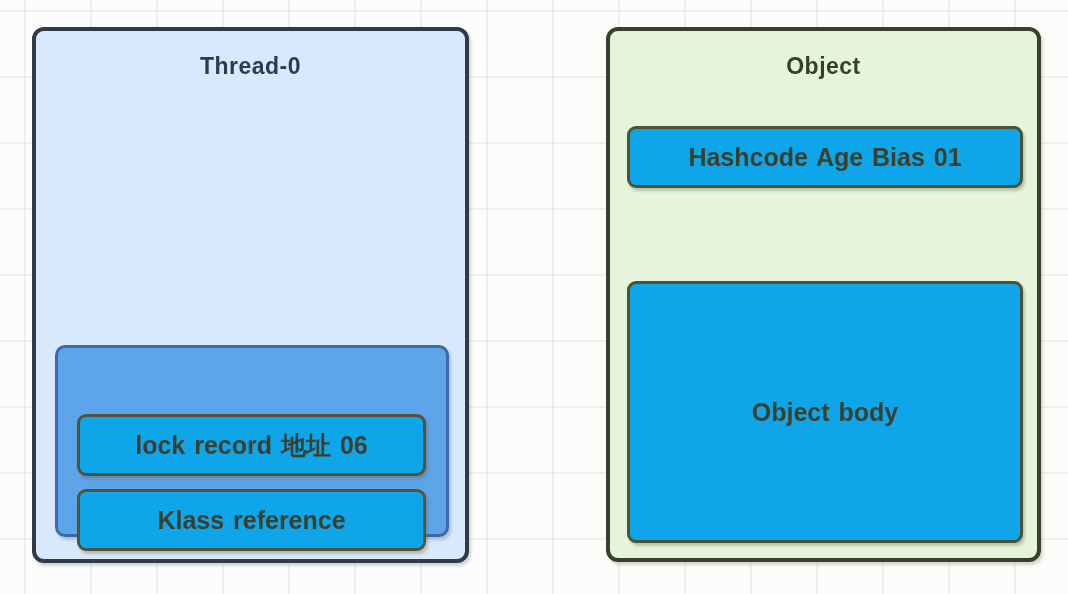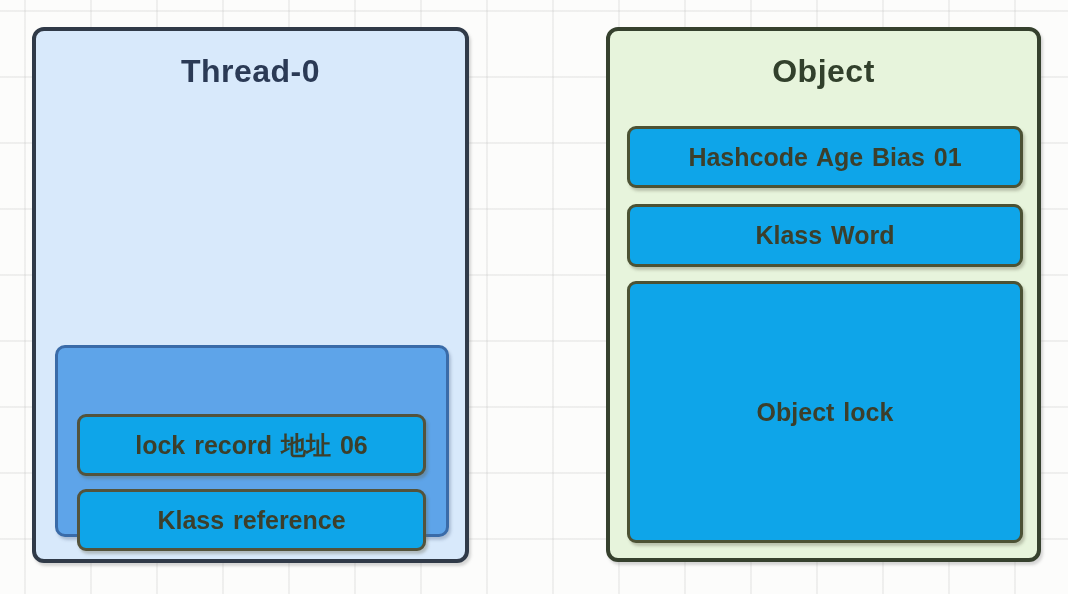--- a/index.html
+++ b/index.html
@@ -40,21 +40,21 @@
     width: 435px; height: 535px;
     background: #e7f4dc;
     border: 4px solid #36412e;
   }
   .node-title {
     position: absolute;
     left: 0; right: 0;
     top: 22px;
     text-align: center;
     font-weight: bold;
-    font-size: 32px;
+    font-size: 23px;
     letter-spacing: 0.5px;
   }
   .thread-title { color: #2b3a55; }
   .object-title { color: #32402c; }
 
   .lock-record {
     position: absolute;
     box-sizing: border-box;
     left: 19px; top: 314px;
     width: 394px; height: 192px;
@@ -109,18 +109,17 @@
 
       <div class="cell lr-cell-objref">Klass reference</div>
     </div>
   </div>
 
   <div class="node object-box">
     <div class="node-title object-title">Object</div>
 
     <div class="cell obj-cell-markword">Hashcode Age Bias 01</div>
 
-    <div class="cell obj-cell-klass">Klass Word</div>
 
-    <div class="cell obj-cell-body">Object lock</div>
+    <div class="cell obj-cell-body">Object body</div>
   </div>
 
 </div>
 
 </body></html>

